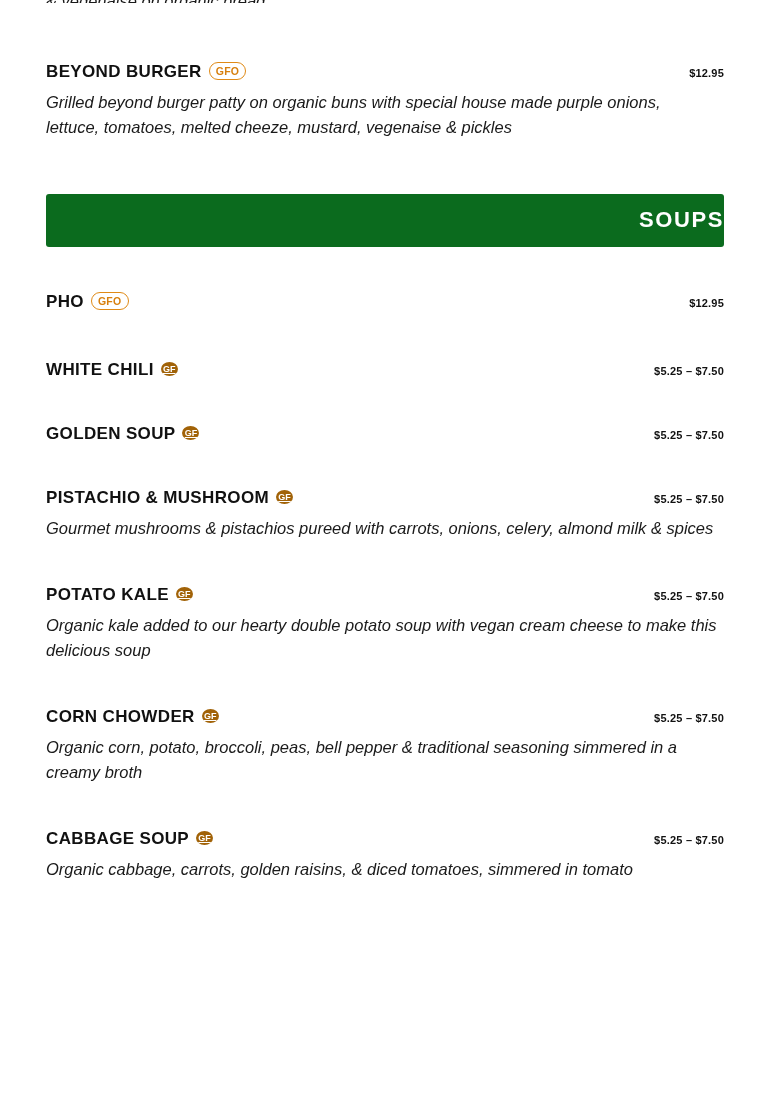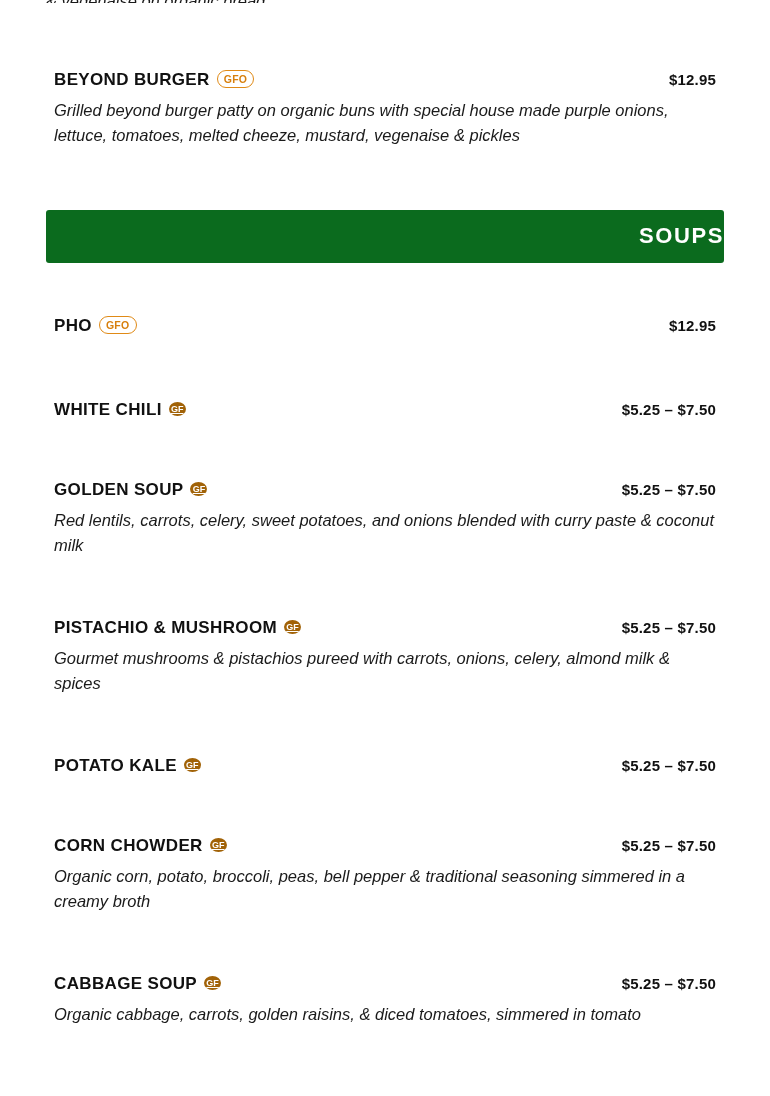--- a/index.html
+++ b/index.html
@@ -31,21 +31,21 @@
     height: 14px;
     overflow: hidden;
     margin: 0;
     padding: 0;
     position: relative;
     top: -11px;
   }
 
   
   .item {
-    margin: 8px;
+    margin: 0;
     padding: 0;
   }
   .item-head {
     display: flex;
     align-items: baseline;
     justify-content: space-between;
     width: 100%;
   }
   .item-name-wrap {
     display: flex;
@@ -55,21 +55,21 @@
   }
   .item-name {
     font-size: 17px;
     font-weight: 700;
     letter-spacing: 0.35px;
     color: #111111;
     text-transform: uppercase;
     white-space: nowrap;
   }
   .item-price {
-    font-size: 15px;
+    font-size: 11px;
     font-weight: 700;
     color: #111111;
     white-space: nowrap;
     letter-spacing: 0.2px;
   }
   .item-desc {
     font-style: italic;
     font-size: 16.5px;
     line-height: 25px;
     color: #1a1a1a;
@@ -180,21 +180,20 @@
   <div class="gap-44"></div>
 
   <div class="item">
     <div class="item-head">
       <div class="item-name-wrap">
         <span class="item-name">GOLDEN SOUP</span>
         <span class="badge-gf">GF</span>
       </div>
       <span class="item-price">$5.25  –  $7.50</span>
     </div>
-    <div class="item-desc">Red lentils, carrots, celery, sweet potatoes, and onions blended with curry paste &amp; coconut milk</div>
   </div>
 
   <div class="gap-44"></div>
 
   <div class="item">
     <div class="item-head">
       <div class="item-name-wrap">
         <span class="item-name">PISTACHIO &amp; MUSHROOM</span>
         <span class="badge-gf">GF</span>
       </div>
@@ -206,20 +205,21 @@
   <div class="gap-44"></div>
 
   <div class="item">
     <div class="item-head">
       <div class="item-name-wrap">
         <span class="item-name">POTATO KALE</span>
         <span class="badge-gf">GF</span>
       </div>
       <span class="item-price">$5.25  –  $7.50</span>
     </div>
+    <div class="item-desc">Organic kale added to our hearty double potato soup with vegan cream cheese to make this delicious soup</div>
   </div>
 
   <div class="gap-44"></div>
 
   <div class="item">
     <div class="item-head">
       <div class="item-name-wrap">
         <span class="item-name">CORN CHOWDER</span>
         <span class="badge-gf">GF</span>
       </div>

